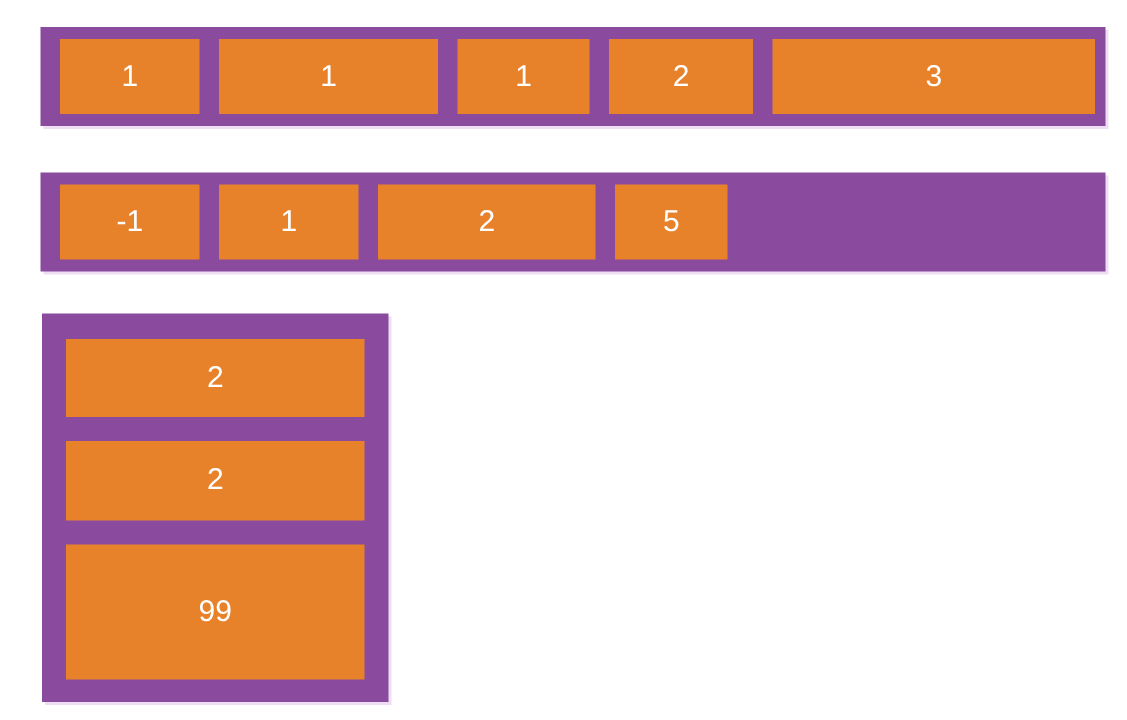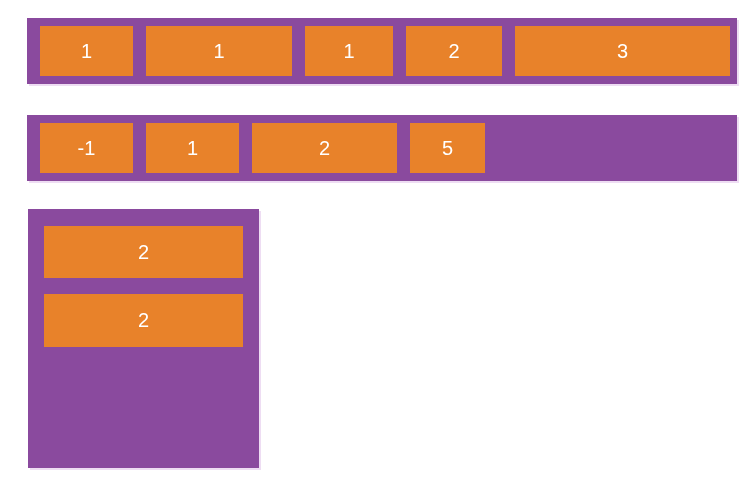--- a/index.html
+++ b/index.html
@@ -78,15 +78,16 @@
   <div class="flex-container row" id="row-2">
     <div class="flex-item i0">-1</div>
     <div class="flex-item i1">1</div>
     <div class="flex-item i2">2</div>
     <div class="flex-item i3">5</div>
   </div>
 
   <div class="flex-container column" id="column-1">
     <div class="flex-item i0">2</div>
     <div class="flex-item i1">2</div>
+    <div class="flex-item i2">99</div>
   </div>
 
 </div>
 
 </body></html>

